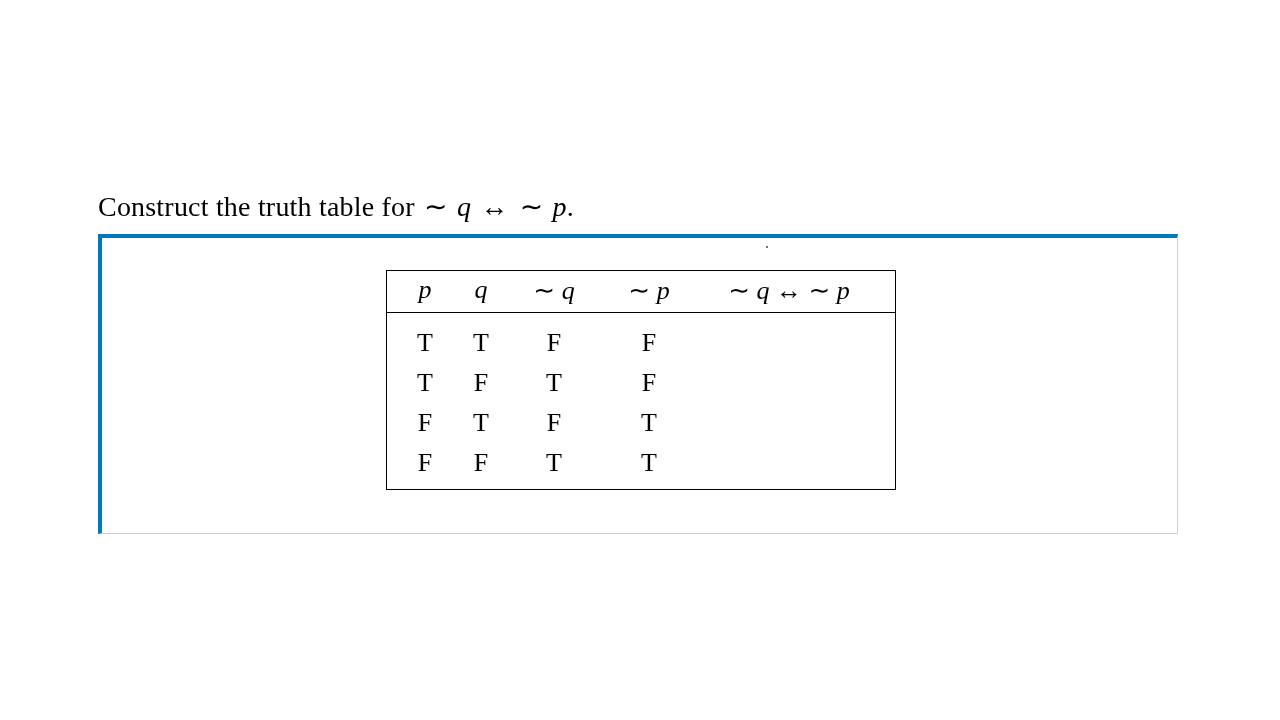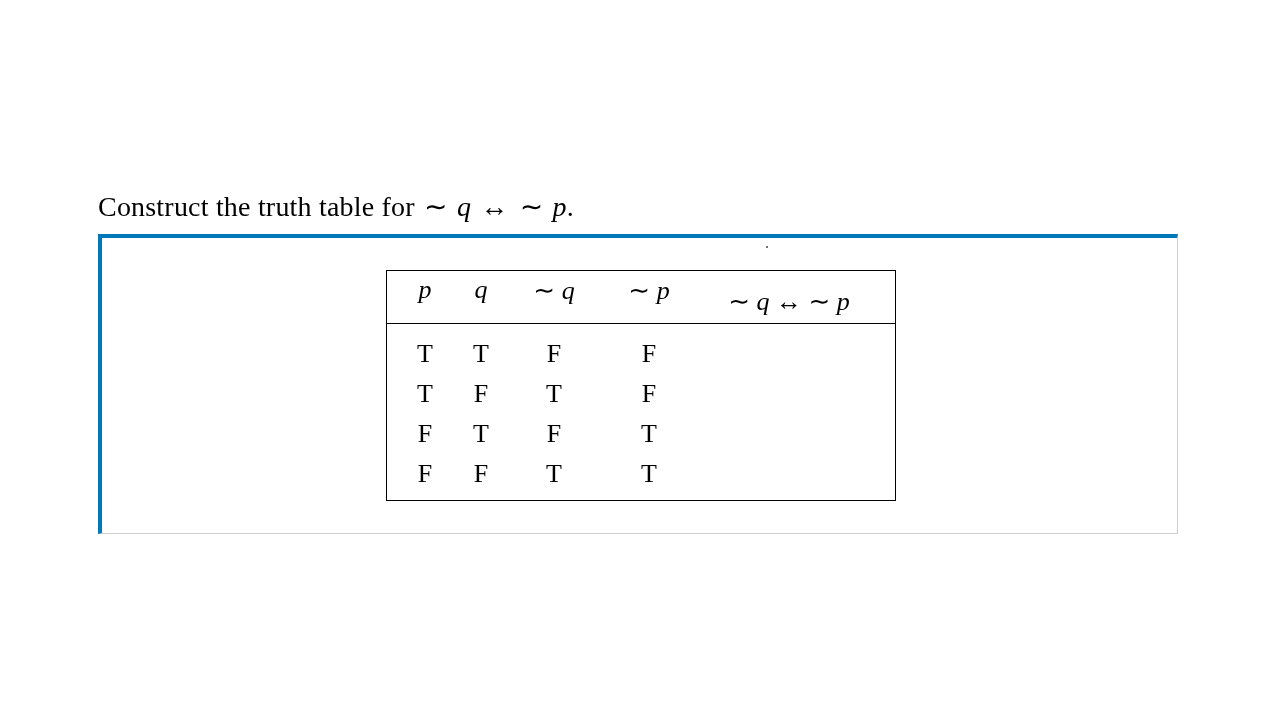--- a/index.html
+++ b/index.html
@@ -55,21 +55,21 @@
     padding: 4px 0 6px 0;
   }
   .tt-body { padding: 10px 0 6px 0; }
   .tt-row { display: flex; height: 40px; align-items: center; }
 
   .col { text-align: center; }
   .c1 { width: 56px;  padding-left: 10px; }
   .c2 { width: 56px;  }
   .c3 { width: 90px; }
   .c4 { width: 100px; }
-  .c5 { flex: 1; padding-right: 16px; margin-top: 11px; }
+  .c5 { flex: 1; padding-right: 16px; }
 
   .hd { font-style: italic; }
   .hd .sym { font-style: normal; }
 
   .serif { font-family: "Times New Roman", Georgia, serif; }
   .hand  { font-family: "Segoe Script", "Comic Sans MS", cursive; font-size: 26px; }
 
   .dot {
     position: absolute;
     left: 766px;

